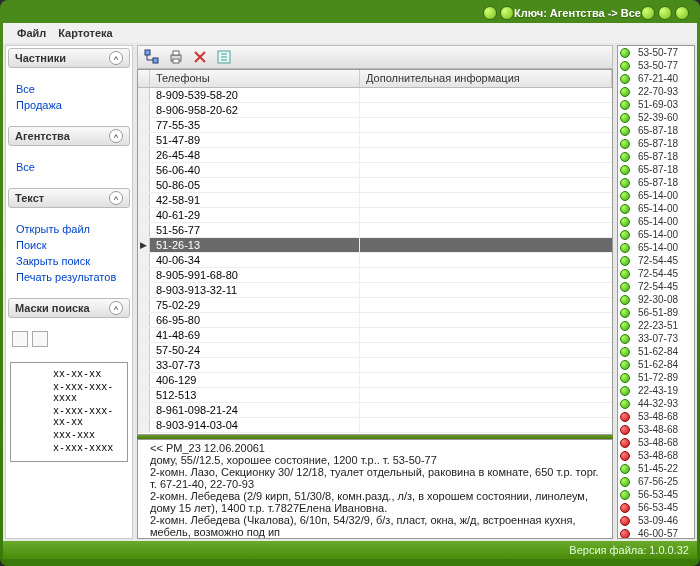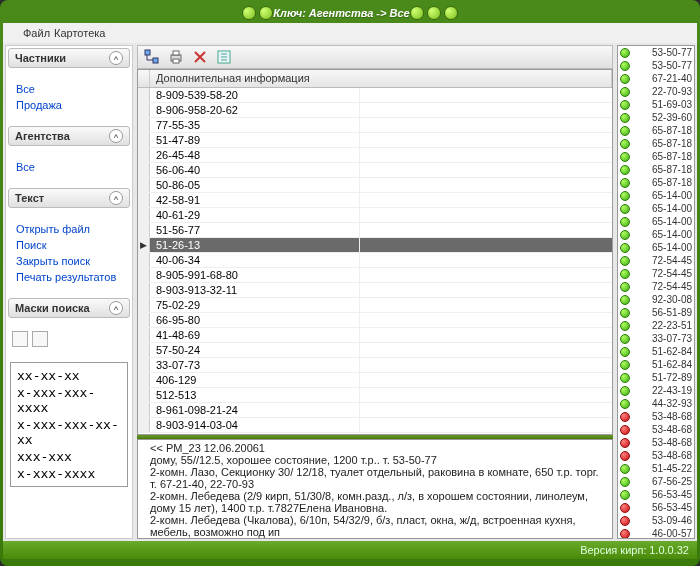--- a/index.html
+++ b/index.html
@@ -1,51 +1,51 @@
 <!DOCTYPE html>
 <html><head>
 <meta charset="utf-8">
 <style>
 * { margin: 0; padding: 0; box-sizing: border-box; font-family: Tahoma, Arial, sans-serif; font-size: 11px; }
 body { background: #2a2a2a; width: 700px; height: 566px; overflow: hidden; }
 .window { width: 700px; height: 566px; background: linear-gradient(#4a8a1a, #3a7a0a); border-radius: 8px; padding: 3px; }
-.titlebar { height: 20px; display: flex; align-items: center; justify-content: center; padding: 0 8px; color: #fff; font-weight: bold; font-style: italic; }
+.titlebar { height: 20px; display: flex; align-items: center; justify-content: flex-end; padding: 0 8px; color: #fff; font-weight: bold; }
 .titlebar-left, .titlebar-right { display: flex; gap: 3px; }
 .titlebar-title { text-shadow: 0 1px 1px rgba(0,0,0,0.3); }
 .win-btn { width: 14px; height: 14px; border-radius: 50%; background: radial-gradient(circle at 30% 30%, #d0ff70, #7ac020); border: 1px solid #3a6a0a; }
-.menubar { height: 20px; background: #f0f0f0; display: flex; align-items: center; padding: 0 20px; gap: 4px; color: #333; }
+.menubar { height: 20px; background: #f0f0f0; display: flex; align-items: center; padding: 0 14px; gap: 12px; color: #333; font-weight: bold; }
 .menubar span { cursor: default; }
 .body { display: flex; height: calc(100% - 62px); background: #e8e8e8; }
 .sidebar { width: 128px; background: #fff; border: 1px solid #ccc; margin: 2px; display: flex; flex-direction: column; gap: 11px; padding: 2px; }
 .panel-head { background: linear-gradient(#fafafa,#e0e0e0); border: 1px solid #bbb; border-radius: 3px; height: 20px; display: flex; align-items: center; justify-content: space-between; padding: 0 6px; font-weight: bold; color: #333; }
 .chev { width: 14px; height: 14px; border: 1px solid #999; border-radius: 50%; display: flex; align-items: center; justify-content: center; font-size: 8px; color: #666; background: #fff; }
 .panel-body { padding: 2px 4px; }
 .link { color: #0044cc; padding: 2px 4px; cursor: pointer; }
 .maskbox { border: 1px solid #999; background: #fff; margin: 2px; padding: 4px; min-height: 100px; }
-.mask-item { padding: 1px 2px; font-family: monospace; font-size: 13px; }
+.mask-item { padding: 1px 2px; font-family: monospace; font-size: 10px; margin-left: 36px; }
 .mask-tools { display: flex; gap: 4px; padding: 2px 4px; }
 .tool-icon { width: 16px; height: 16px; border: 1px solid #aaa; background: #f8f8f8; }
 .center { flex: 1; display: flex; flex-direction: column; margin: 2px; }
 .toolbar { height: 24px; background: linear-gradient(#f8f8f8,#e0e0e0); border: 1px solid #bbb; display: flex; align-items: center; padding: 0 6px; gap: 8px; }
 .tb-icon { width: 16px; height: 16px; display: inline-block; }
 .grid-wrap { flex: 1; border: 1px solid #999; background: #fff; overflow: hidden; display: flex; flex-direction: column; }
 .grid-head { display: flex; background: linear-gradient(#f8f8f8,#e4e4e4); border-bottom: 1px solid #bbb; height: 18px; }
 .gh { border-right: 1px solid #ccc; padding: 2px 6px; color: #333; }
 .gh1 { width: 210px; }
 .gh2 { flex: 1; }
 .grid-body { flex: 1; overflow-y: auto; }
 .row { display: flex; height: 15px; border-bottom: 1px solid #eee; }
 .row.selected { background: #6a6a6a; color: #fff; }
 .row .c1 { width: 210px; padding: 0 6px; border-right: 1px solid #eee; white-space: nowrap; overflow: hidden; display:flex; align-items:center;}
 .row .c2 { flex: 1; padding: 0 6px; }
 .row-marker { width: 12px; background: #f0f0f0; border-right: 1px solid #ccc; display:flex; align-items:center; justify-content:center; font-size:9px; color:#333;}
 .splitter { height: 4px; background: linear-gradient(#6a9a2a,#4a7a0a); cursor: row-resize; }
 .info { height: 100px; border: 1px solid #999; background: #fff; padding: 2px 12px; overflow: hidden; font-size: 10px; line-height: 12px; color: #222; }
 .right { width: 78px; margin: 2px; border: 1px solid #999; background: #fff; overflow-y: auto; }
-.r-row { display: flex; align-items: center; height: 13px; padding: 0 2px; gap: 22px; }
+.r-row { display: flex; align-items: center; height: 13px; padding: 0 2px; gap: 8px; }
 .dot { width: 10px; height: 10px; border-radius: 50%; flex-shrink: 0; }
 .dot.g { background: radial-gradient(circle at 30% 30%, #b0ff60, #3aaa10); border: 1px solid #2a7a0a; }
 .dot.r { background: radial-gradient(circle at 30% 30%, #ff8080, #cc1010); border: 1px solid #8a0a0a; }
 .r-txt { font-size: 10px; color: #333; white-space: nowrap; }
 .statusbar { height: 18px; background: linear-gradient(#6aaa2a,#4a8a0a); display: flex; align-items: center; justify-content: flex-end; padding: 0 8px; color: #e0ffe0; font-size: 10px; }
 ::-webkit-scrollbar { width: 12px; height: 12px; }
 ::-webkit-scrollbar-thumb { background: #bbb; border: 1px solid #999; }
 ::-webkit-scrollbar-track { background: #eee; }
 </style>
 </head>
@@ -136,20 +136,21 @@
             </svg></span>
         <span class="tb-icon"><svg viewBox="0 0 16 16">
               <rect x="2" y="2" width="12" height="12" fill="#eaf4ff" stroke="#4a8"></rect>
               <path d="M5 5h6M5 8h6M5 11h6" stroke="#4a8"></path>
             </svg></span>
       </div>
 
       <div class="grid-wrap">
         <div class="grid-head">
           <div style="width:12px;border-right:1px solid #ccc"></div>
+          <div class="gh gh1">Телефоны</div>
           <div class="gh gh2">Дополнительная информация</div>
         </div>
         <div class="grid-body" id="grid-body">
             <div class="row">
               <div class="row-marker"></div>
               <div class="c1">8-909-539-58-20</div>
               <div class="c2"></div>
             </div>
             <div class="row">
               <div class="row-marker"></div>
@@ -427,16 +428,16 @@
           <div class="r-txt">53-09-46</div>
         </div>
         <div class="r-row">
           <div class="dot r"></div>
           <div class="r-txt">46-00-57</div>
         </div>
       </div>
   </div>
 
   <div class="statusbar">
-    <span>Версия кирп:</span>&nbsp;
+    <span>Версия файла:</span>&nbsp;
     <span>1.0.0.32</span>
   </div>
 </div>
 
 </body></html>

